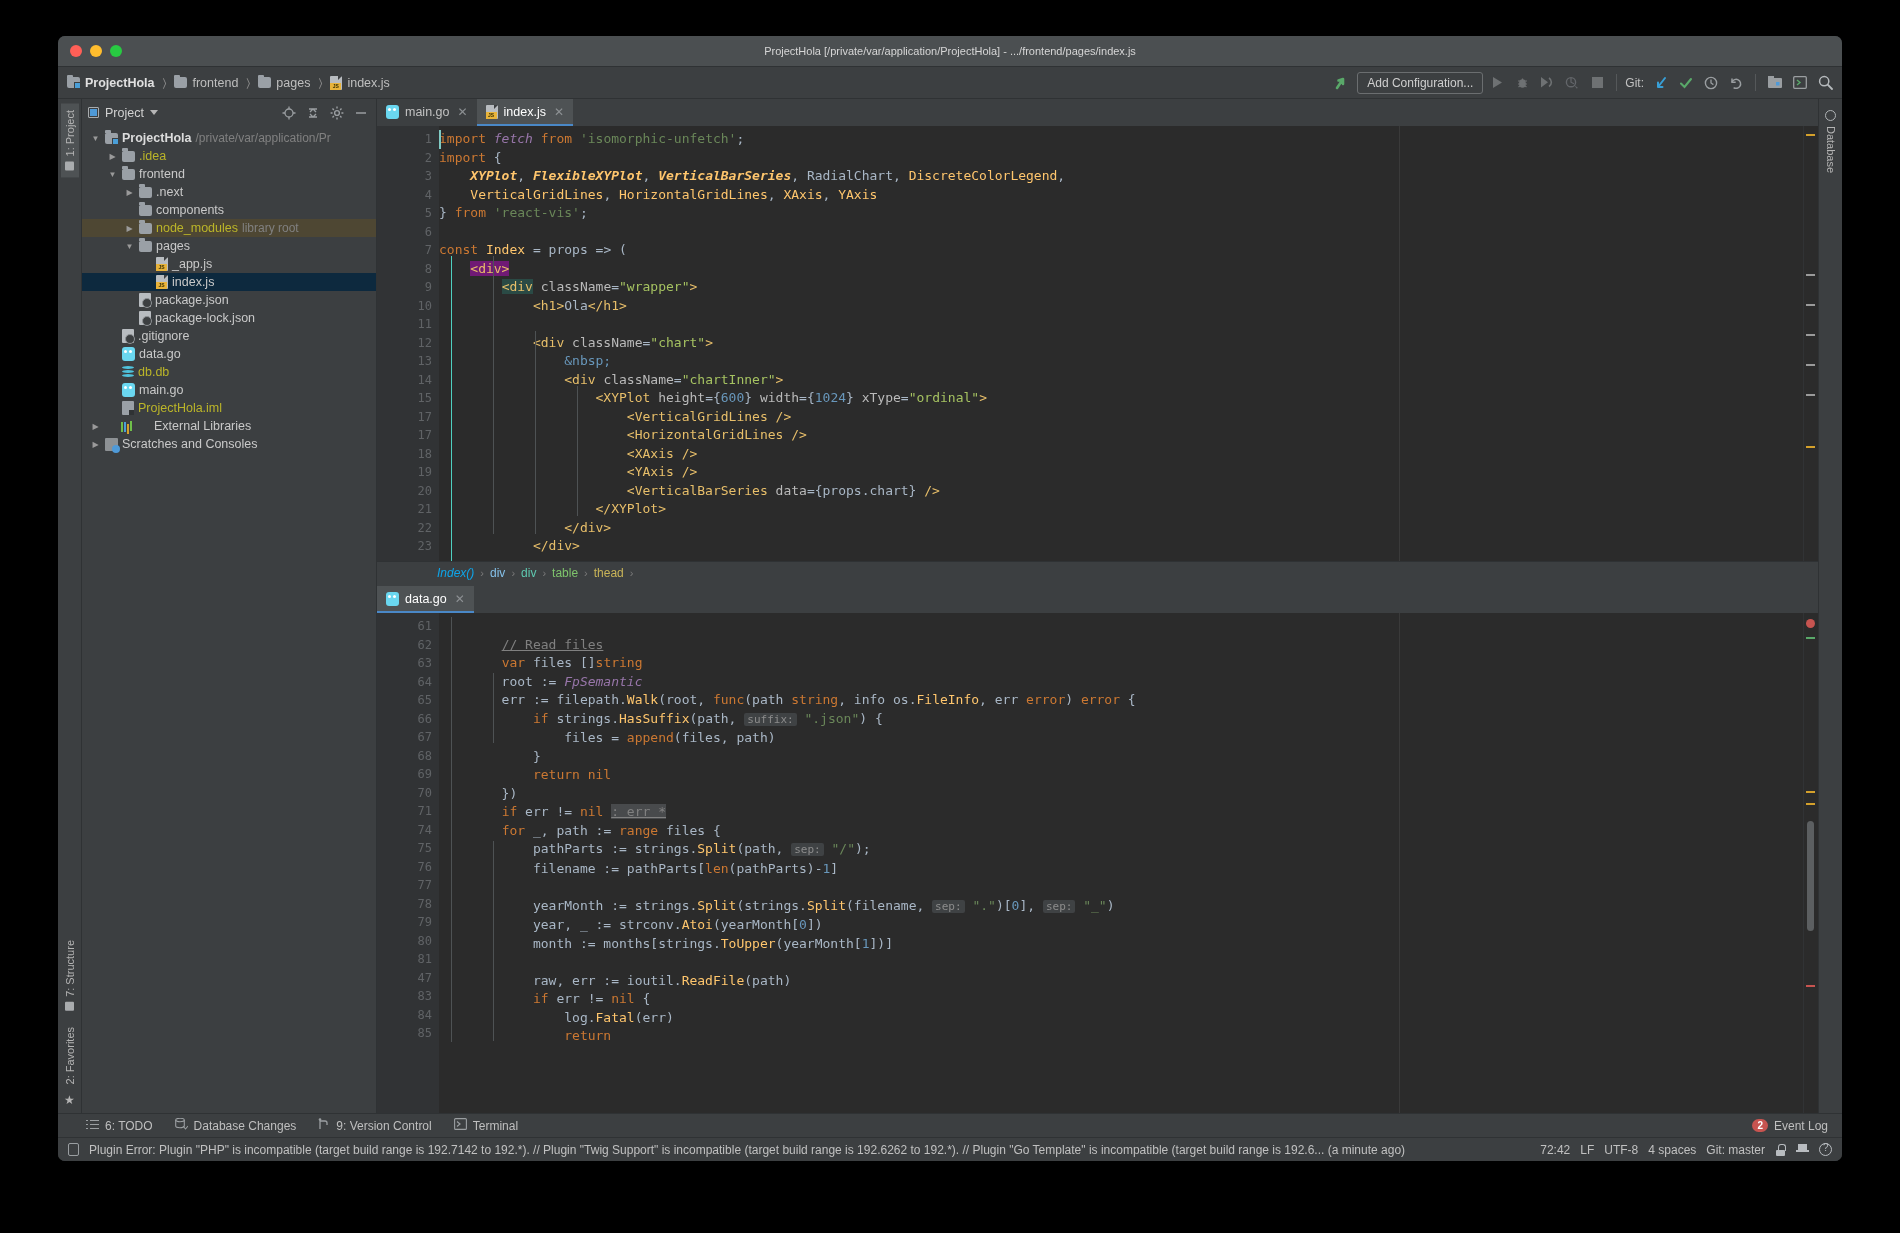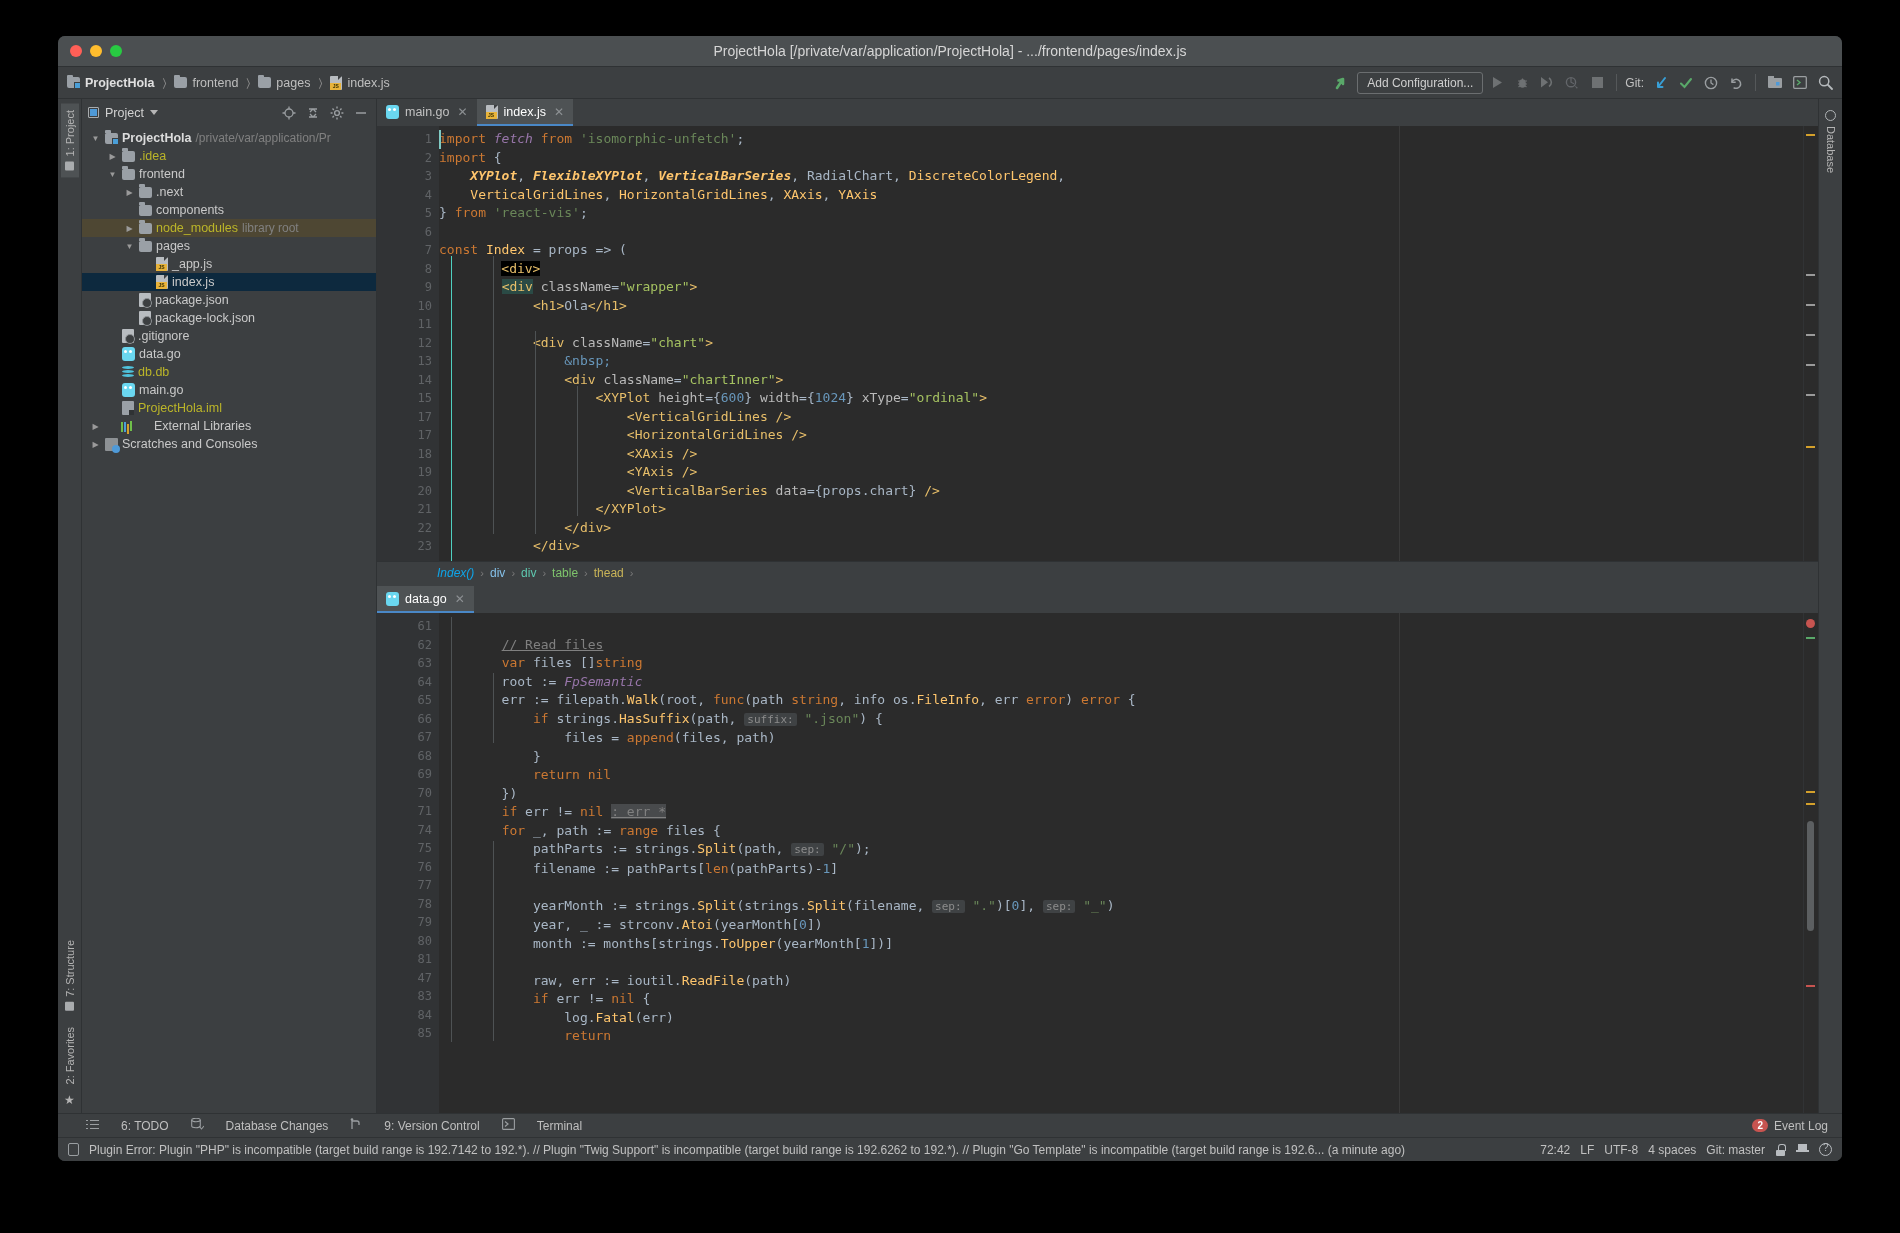--- a/index.html
+++ b/index.html
@@ -26,21 +26,21 @@
     position: relative; flex: none;
     border-bottom: 1px solid #2f3234;
   }
   .traffic { display: flex; gap: 8px; padding-left: 12px; }
   .dot { width: 12px; height: 12px; border-radius: 50%; }
   .dot.r { background: #ff5f57; }
   .dot.y { background: #ffbd2e; }
   .dot.g { background: #28ca42; }
   .title-text {
     position: absolute; left: 0; right: 0; text-align: center;
-    font-size: 14px; color: #d6d6d6; pointer-events: none;
+    font-size: 11px; color: #d6d6d6; pointer-events: none;
   }
   
   .navbar {
     height: 32px; background: #3c3f41; display: flex; align-items: center;
     padding: 0 6px; gap: 3px; flex: none;
     border-bottom: 1px solid #2f3234;
   }
   .crumb { display: flex; align-items: center; gap: 5px; font-size: 12.5px; color: #bfbfbf; padding: 1px 3px; }
   .crumb.bold { font-weight: bold; color: #e0e0e0; }
   .crumb-sep { color: #8a8a8a; font-size: 12px; margin: 0 2px; }
@@ -139,30 +139,30 @@
   .f  { color: #ffc66d; }        
   .t  { color: #a9b7c6; }        
   .tag{ color: #e8bf6a; }        
   .att{ color: #bababa; }        
   .attv{color: #a5c261; }        
   .im { color: #9876aa; font-style: italic; }  
   .im2{ color: #ffc66d; font-style: italic; font-weight:bold;}
   .fld{ color: #9876aa; font-style: italic; }
   .ent{ color: #6897bb; }
   .hintbox { background:#3f4244; color:#8c8c8c; font-size:11px; padding:0 3px; border-radius:2px; }
-  .selbg { background:#000000;margin-left:31px; }
+  .selbg { background:#701a75; }
   .errbg { background:#484a4c; }
   .breadcrumbs { height: 22px; background:#3c3f41; display:flex; align-items:center; gap:6px; padding-left:60px; font-size:12px; flex:none; border-top:1px solid #2f3234;}
   .bc { color:#a9b7c6; }
   .bc-sep { color:#7a7a7a; font-size:11px; }
   .bc.b1{color:#0ea5e9;font-style:italic;} .bc.b2{color:#85c1e9;} .bc.b3{color:#5fc9b0;} .bc.b4{color:#7ec46c;} .bc.b5{color:#c9b458;} .bc.b6{color:#e0756f;margin-top:48px;}
   .splitter { height: 3px; background: #3c3f41; flex:none;}
   
   .toolbar-bottom { height: 24px; background:#3c3f41; display:flex; align-items:center; gap:22px; padding-left:28px; font-size:12px; color:#bfbfbf; flex:none; border-top:1px solid #2f3234; position:relative;}
-  .tw { display:flex; align-items:center; gap:22px;text-align:right; }
+  .tw { display:flex; align-items:center; gap:6px;text-align:right; }
   .evt { position:absolute; right:14px; display:flex; align-items:center; gap:6px; }
   .badge { background:#c75450; color:#fff; font-size:10px; border-radius:8px; padding:1px 5px; font-weight:bold;}
   .statusbar { height: 24px; background:#3c3f41; display:flex; align-items:center; font-size:12px; color:#b0b0b0; flex:none; border-top:1px solid #2f3234; padding:0 10px; gap:10px;}
   .status-msg { flex:1; overflow:hidden; white-space:nowrap; text-overflow:ellipsis; color:#c0c0c0;}
   .st-it { color:#c0c0c0; }
   .lock-ic{width:11px;height:12px;position:relative;display:inline-block;}
   .lock-ic:before{content:'';position:absolute;left:1px;bottom:0;width:9px;height:6px;background:#b8bcc0;border-radius:1px;}
   .lock-ic:after{content:'';position:absolute;left:3px;top:0;width:6px;height:6px;border:1.5px solid #b8bcc0;border-bottom:none;border-radius:3px 3px 0 0;}
   .hat-ic{width:13px;height:12px;position:relative;display:inline-block;}
   .hat-ic:before{content:'';position:absolute;left:2px;top:0;width:9px;height:6px;background:#b8bcc0;}

